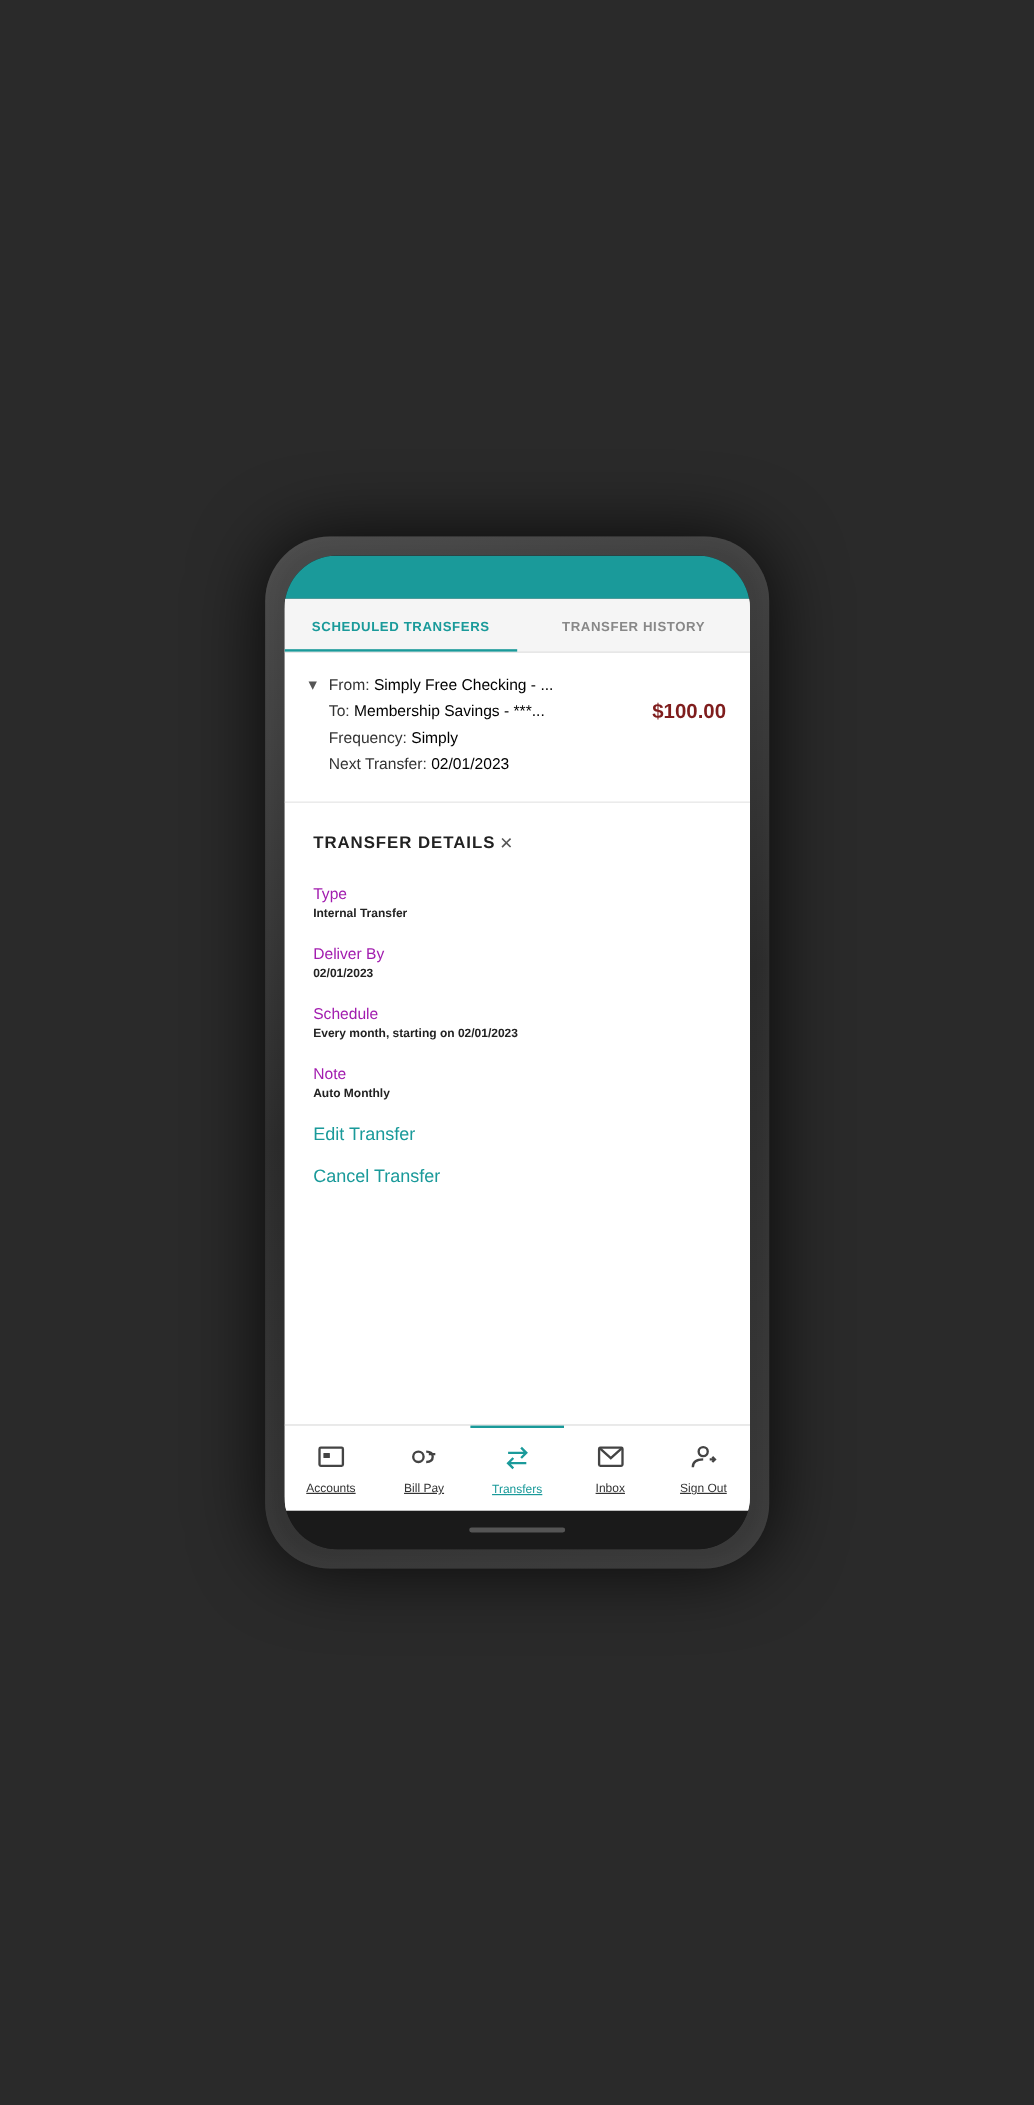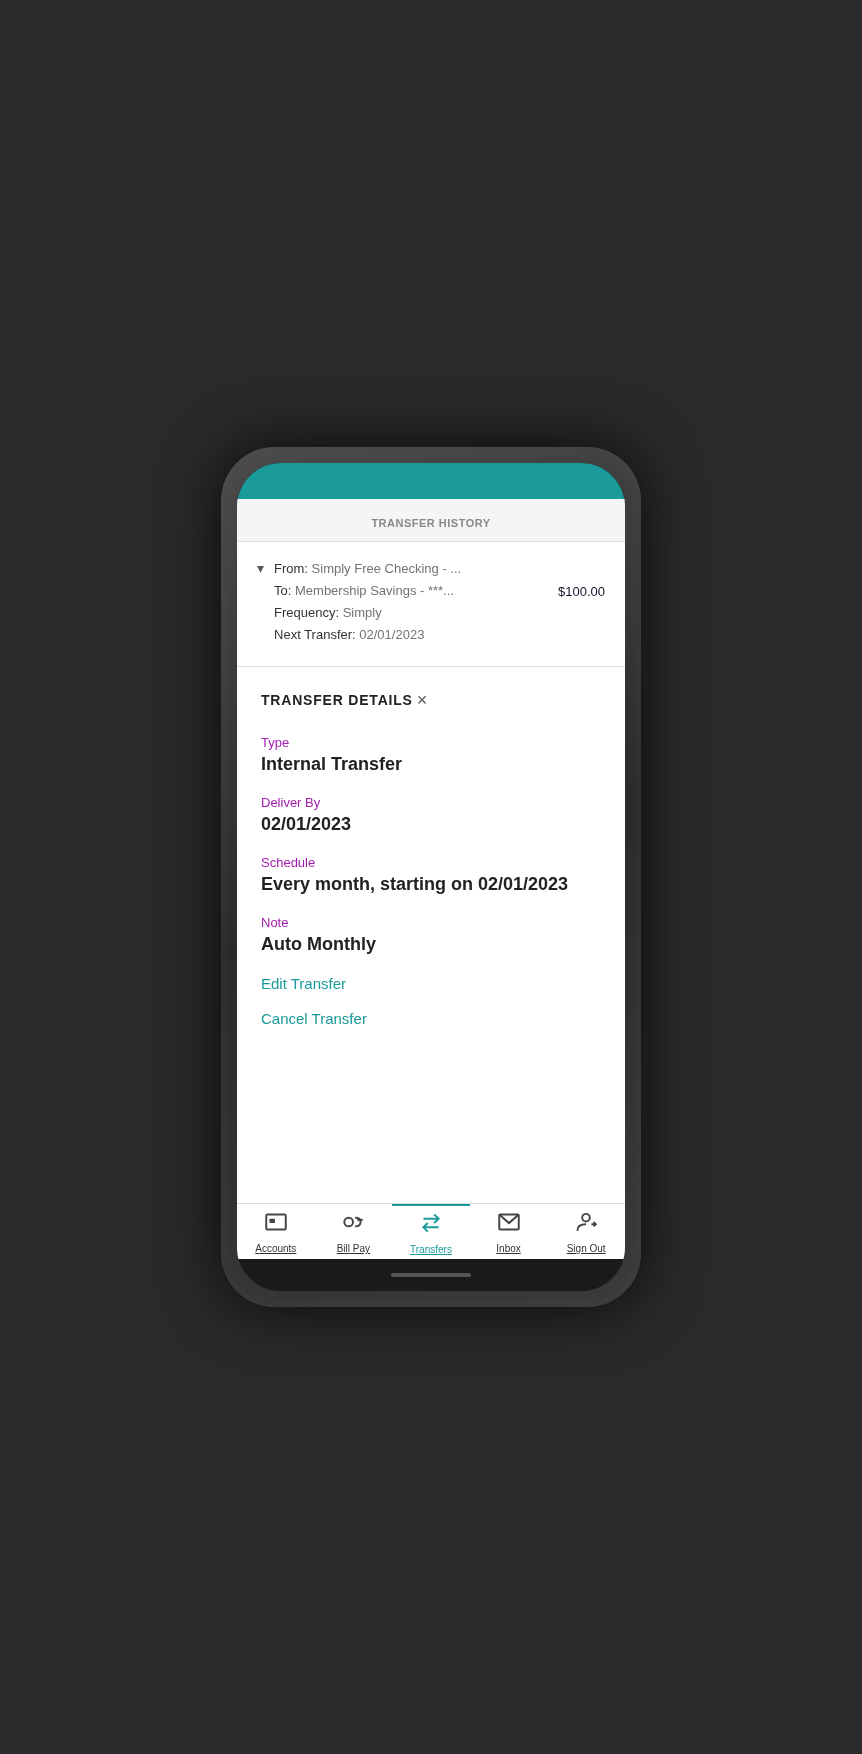--- a/index.html
+++ b/index.html
@@ -98,28 +98,28 @@
       flex: 1;
     }
 
     .summary-line {
       font-size: 13px;
       color: #333;
       line-height: 1.7;
     }
 
     .teal-text {
-      color: #737373;
+      color: #000000;
       font-weight: 500;
     }
 
     .amount-text {
-      font-size: 13px;
-      font-weight: 400;
-      color: #0f172a;
+      font-size: 17px;
+      font-weight: 700;
+      color: #7f1d1d;
       margin-left: 8px;
       white-space: nowrap;
     }
 
     .summary-amount-row {
       display: flex;
       align-items: center;
     }
 
     .details-panel {
@@ -158,39 +158,39 @@
       margin-bottom: 20px;
     }
 
     .field-label {
       font-size: 13px;
       color: #a21caf;
       margin-bottom: 4px;
     }
 
     .field-value {
-      font-size: 18px;
+      font-size: 10px;
       font-weight: 700;
       color: #222;
     }
 
     .action-link {
       display: block;
       font-size: 15px;
       color: #1a9a9a;
       cursor: pointer;
       margin-bottom: 18px;
       text-decoration: none;
     }
 
     .bottom-nav {
       background: #fff;
       border-top: 1px solid #ddd;
       display: flex;
-      height: 56px;
+      height: 72px;
       flex-shrink: 0;
     }
 
     .nav-item {
       flex: 1;
       display: flex;
       flex-direction: column;
       align-items: center;
       justify-content: center;
       cursor: pointer;
@@ -246,20 +246,23 @@
 <body>
 
 <div class="phone-outer">
   <div class="phone-inner">
 
     <div class="teal-header"></div>
 
     <div class="screen">
 
       <div class="tabs-container">
+        <div class="tab active">
+          <span>SCHEDULED TRANSFERS</span>
+        </div>
         <div class="tab inactive">
           <span>TRANSFER HISTORY</span>
         </div>
       </div>
 
       <div class="transfer-summary">
         <div class="summary-row">
           <span class="chevron">▾</span>
           <div class="summary-main">
             <div class="summary-line">

